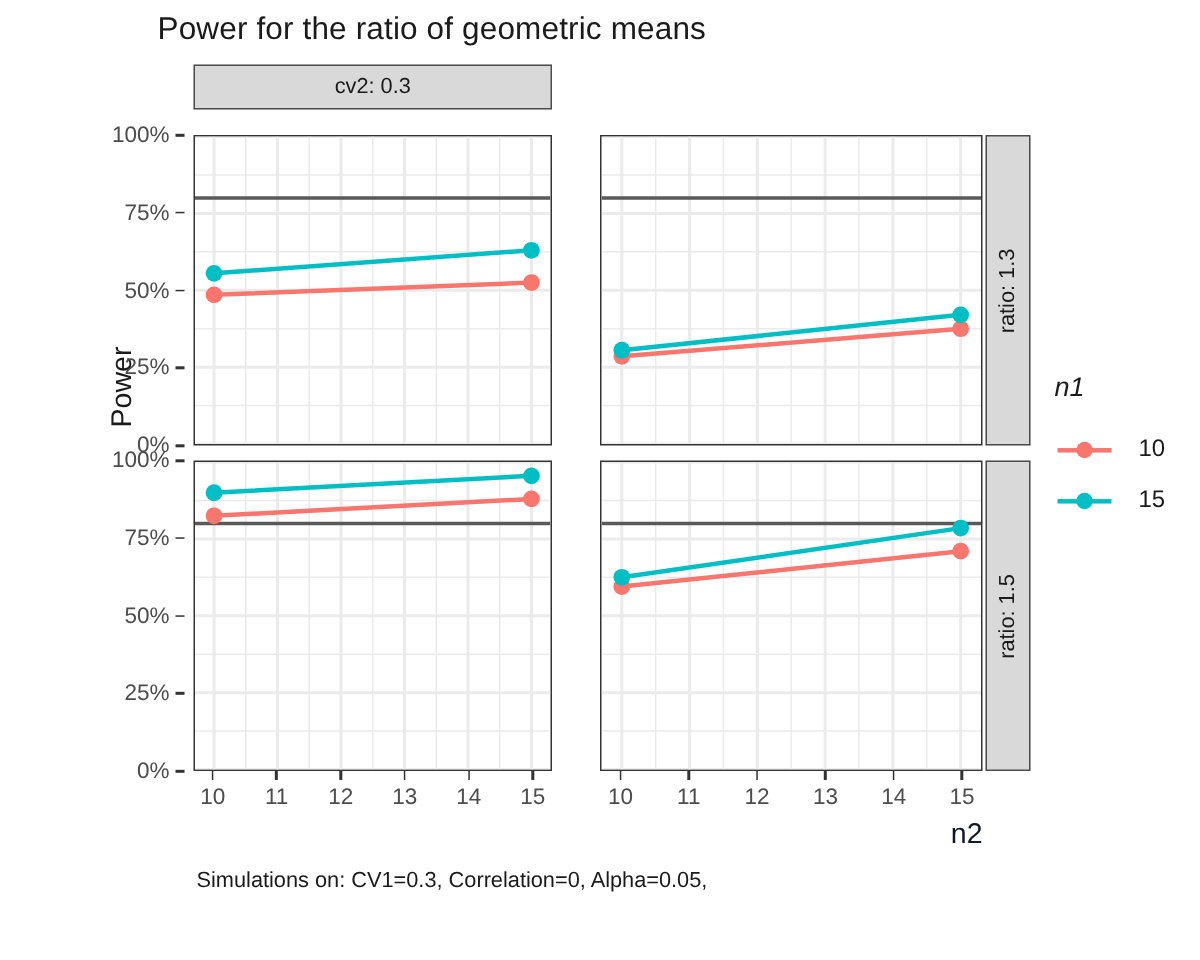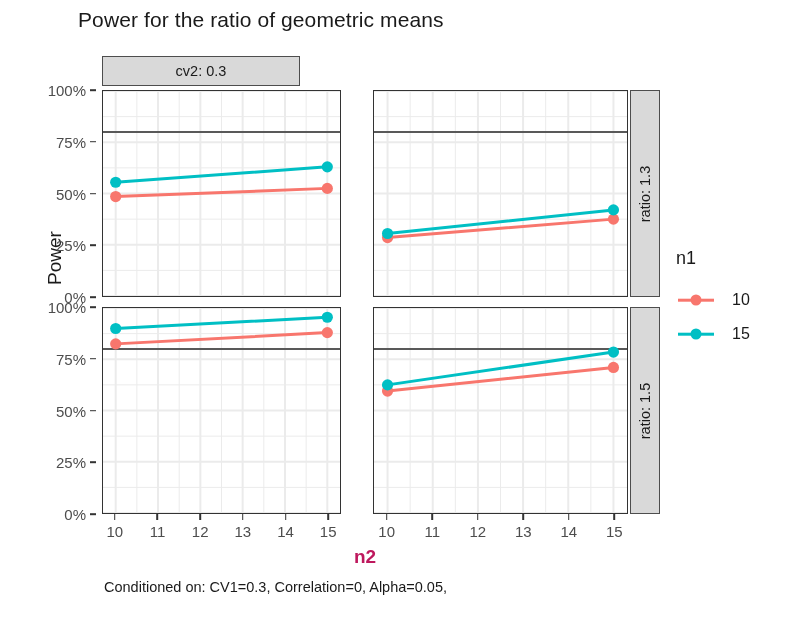--- a/index.html
+++ b/index.html
@@ -11,20 +11,21 @@
     width: 800px;
     height: 640px;
     font-family: "Liberation Sans", sans-serif;
     color: #000000;
     position: relative;
     overflow: hidden;
   }
   #root {
     position: absolute;
     inset: 0;
+    margin-left: 27px;
   }
   .abs { position: absolute; }
 
   
   #chart-title {
     left: 78px;
     top: 8px;
     font-size: 21px;
     color: #1a1a1a;
     letter-spacing: 0.1px;
@@ -40,24 +41,23 @@
     font-size: 19px;
     color: #1a1a1a;
     transform: rotate(-90deg);
     transform-origin: 60px 14px;
     white-space: nowrap;
   }
   #x-axis-title {
     left: 102px;
     top: 546px;
     width: 526px;
-    text-align: center;
+    text-align: right;
     font-size: 19px;
-    color: #be185d;
-    font-weight: bold;
+    color: #0f172a;
   }
 
   
   #caption {
     left: 104px;
     top: 578px;
     font-size: 14.5px;
     line-height: 19px;
     color: #1a1a1a;
     white-space: nowrap;
@@ -132,20 +132,21 @@
     background: #333333;
     transform: translateX(-50%);
   }
 
   
   #legend { left: 676px; top: 248px; }
   #legend-title {
     font-size: 18px;
     color: #1a1a1a;
     margin-bottom: 14px;
+    font-style: italic;
   }
   .legend-row {
     display: flex;
     align-items: center;
     height: 34px;
   }
   .legend-key {
     width: 40px;
     height: 34px;
     position: relative;
@@ -177,21 +178,21 @@
 <body>
 
 <div id="root">
 
   <div class="abs" id="chart-title">Power for the ratio of geometric means</div>
 
   <div class="abs" id="y-axis-title">Power</div>
 
   <div class="abs" id="x-axis-title">n2</div>
 
-  <div class="abs strip-top" style="left:102px; top:56px; width:198px;justify-content:center;">
+  <div class="abs strip-top" style="left:102px; top:43px; width:239px;justify-content:center;">
     <span>cv2: 0.3</span>
   </div>
 
   <div class="abs strip-right" style="left:630px; top:90px; height:207px;">
     <span>ratio: 1.3</span>
   </div>
   <div class="abs strip-right" style="left:630px; top:307px; height:207px;">
     <span>ratio: 1.5</span>
   </div>
 
@@ -388,16 +389,16 @@
           <div class="legend-key">
             <div class="seg" style="background: rgb(0, 191, 196);"></div>
             <div class="dot" style="background: rgb(0, 191, 196);"></div>
           </div>
           <div class="legend-label">15</div>
         </div>
       </div>
   </div>
 
   <div class="abs" id="caption">
-    <div>Conditioned on: CV1=0.3, Correlation=0, Alpha=0.05,</div>
+    <div>Simulations on: CV1=0.3, Correlation=0, Alpha=0.05,</div>
   </div>
 
 </div>
 
 </body></html>

